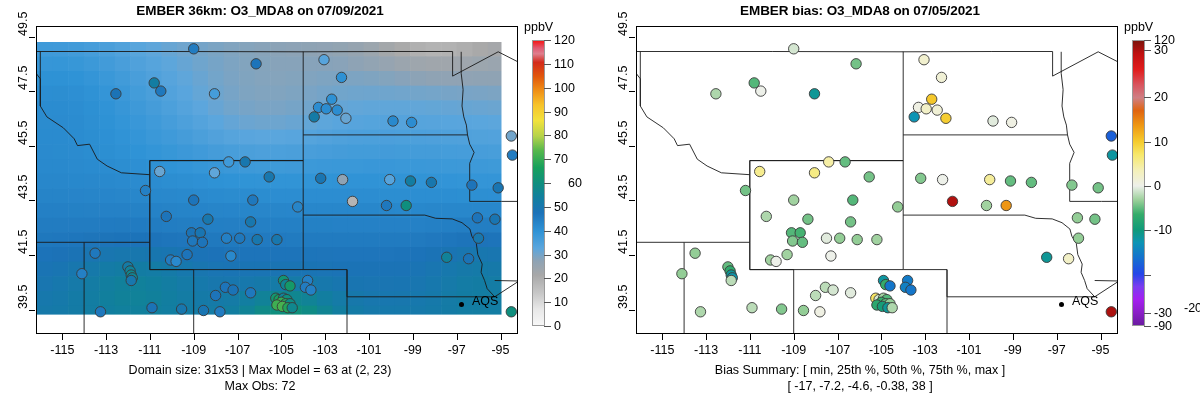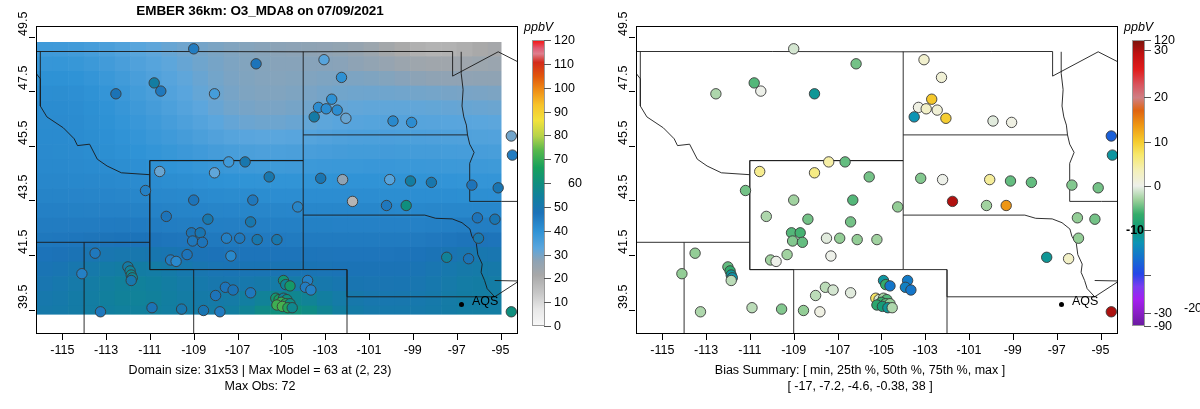--- a/index.html
+++ b/index.html
@@ -21,21 +21,21 @@
   .ptssvg{position:absolute;left:0;top:0;}
 
   
   .xaxis{position:absolute;left:36px;top:334px;width:482px;height:1px;}
   .xtick{position:absolute;top:0;width:1px;height:6px;background:#000;}
   .xlab{position:absolute;top:9px;font-size:12.5px;color:#000;transform:translateX(-50%);white-space:nowrap;}
   .yaxis{position:absolute;left:35px;top:26px;width:1px;height:308px;}
   .ytick{position:absolute;left:-6px;width:6px;height:1px;background:#000;}
   .ylab{position:absolute;font-size:12.5px;color:#000;white-space:nowrap;
         transform:rotate(-90deg);transform-origin:100% 50%;text-align:right;}
-  .cbunit{position:absolute;font-size:12.5px;color:#000;white-space:nowrap;font-style:italic;}
+  .cbunit{position:absolute;font-size:12.5px;color:#000;white-space:nowrap;}
   .cbbar{position:absolute;width:13px;border:1px solid #9a9a9a;box-sizing:border-box;}
   .cbtick{position:absolute;height:1px;width:7px;background:#555;}
   .cbtlab{position:absolute;font-size:12.5px;color:#000;white-space:nowrap;transform:translateY(-50%);}
 
   .caption{position:absolute;left:0;width:520px;text-align:center;font-size:12.5px;color:#000;line-height:16px;}
   .cap1{top:362px;}
   .cap2{top:378px;}
 
   .aqslegend{position:absolute;font-size:12.5px;color:#000;}
   .aqsdot{position:absolute;width:5px;height:5px;border-radius:50%;background:#000;}
@@ -892,20 +892,21 @@
       <div class="cbtick" style="left: 544px; top: 87.7px;"></div>
       <div class="cbtlab" style="left: 554px; top: 87.7px;">100</div>
       <div class="cbtick" style="left: 544px; top: 63.8px;"></div>
       <div class="cbtlab" style="left: 554px; top: 63.8px;">110</div>
       <div class="cbtick" style="left: 544px; top: 40px;"></div>
       <div class="cbtlab" style="left: 554px; top: 40px;">120</div>
       <div class="caption cap1">Domain size: 31x53 | Max Model = 63 at (2, 23)</div>
       <div class="caption cap2">Max Obs: 72</div>
     </div>
   <div class="panel right">
+      <div class="ptitle">EMBER bias: O3_MDA8 on 07/05/2021</div>
       <div class="plotbox">
         <div class="mapclip">
           <svg class="bordersvg" width="482" height="308">
             <polyline points="0.0,24.5 135.8,24.5 266.2,24.8 354.9,24.5 415.6,24.5 415.6,49.1 461.2,24.8 482.0,35.4" fill="none" stroke="#1a1a1a" stroke-width="0.9"></polyline>
             <polyline points="-17.5,24.5 3.3,51.8 3.3,79.0 9.9,89.9 26.3,100.8 37.2,111.8 40.5,118.6 52.6,117.2 60.3,132.2 70.1,139.0 84.4,145.8 112.8,147.7 112.8,215.3" fill="none" stroke="#1a1a1a" stroke-width="0.9"></polyline>
             <polyline points="112.8,215.3 47.1,215.3 -17.5,215.3" fill="none" stroke="#1a1a1a" stroke-width="0.9"></polyline>
             <polyline points="-17.5,106.3 -15.3,109.0 -5.5,119.9 -12.0,133.6 -15.3,155.4 -21.9,160.8 -17.5,166.3" fill="none" stroke="#1a1a1a" stroke-width="0.9"></polyline>
             <polyline points="112.8,147.7 112.8,133.6 112.8,133.6" fill="none" stroke="#1a1a1a" stroke-width="0.9"></polyline>
             <polyline points="3.3,79.0 3.3,24.5" fill="none" stroke="#1a1a1a" stroke-width="0.9"></polyline>
             <polyline points="112.8,133.6 266.2,133.6" fill="none" stroke="#1a1a1a" stroke-width="0.9"></polyline>
@@ -1068,21 +1069,21 @@
       <div class="cbtlab" style="left: 554px; top: 40px;">120</div>
       <div class="cbtick" style="left: 544px; top: 50px;"></div>
       <div class="cbtlab" style="left: 554px; top: 50px;">30</div>
       <div class="cbtick" style="left: 544px; top: 97.2px;"></div>
       <div class="cbtlab" style="left: 554px; top: 97.2px;">20</div>
       <div class="cbtick" style="left: 544px; top: 141.5px;"></div>
       <div class="cbtlab" style="left: 554px; top: 141.5px;">10</div>
       <div class="cbtick" style="left: 544px; top: 185.9px;"></div>
       <div class="cbtlab" style="left: 554px; top: 185.9px;">0</div>
       <div class="cbtick" style="left: 544px; top: 230.2px;"></div>
-      <div class="cbtlab" style="left: 526px; top: 230.2px; font-weight: bold;">-10</div>
+      <div class="cbtlab" style="left: 554px; top: 230.2px;">-10</div>
       <div class="cbtick" style="left: 544px; top: 274.5px;"></div>
       <div class="cbtlab" style="left: 584px; top: 274.5px; margin-top: 33px;">-20</div>
       <div class="cbtick" style="left: 544px; top: 313.1px;"></div>
       <div class="cbtlab" style="left: 554px; top: 313.1px;">-30</div>
       <div class="cbtick" style="left: 544px; top: 326px;"></div>
       <div class="cbtlab" style="left: 554px; top: 326px;">-90</div>
       <div class="caption cap1">Bias Summary: [ min, 25th %, 50th %, 75th %, max ]</div>
       <div class="caption cap2">[ -17,  -7.2,  -4.6,  -0.38,  38 ]</div>
     </div>
 </div>

